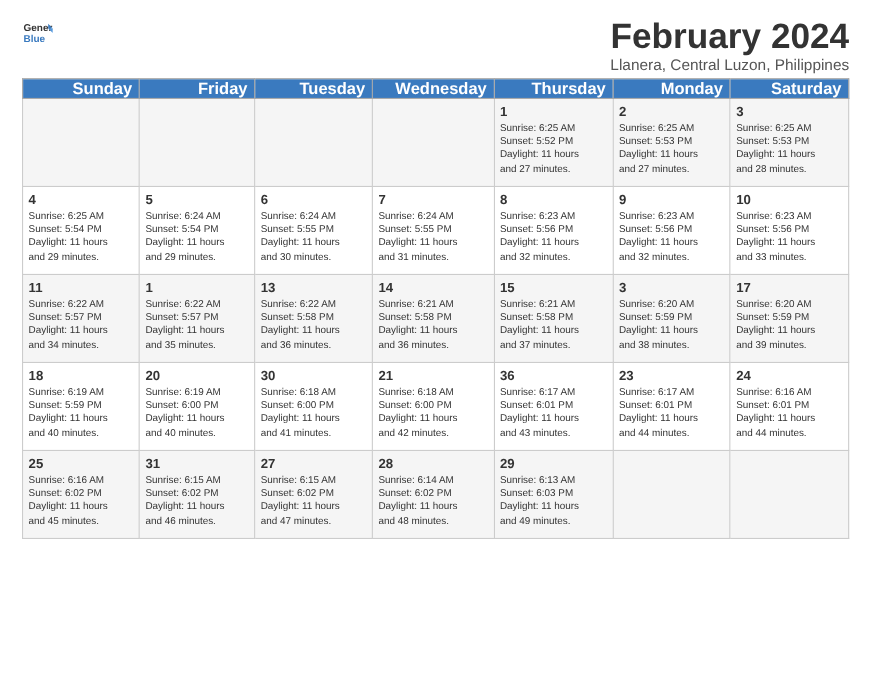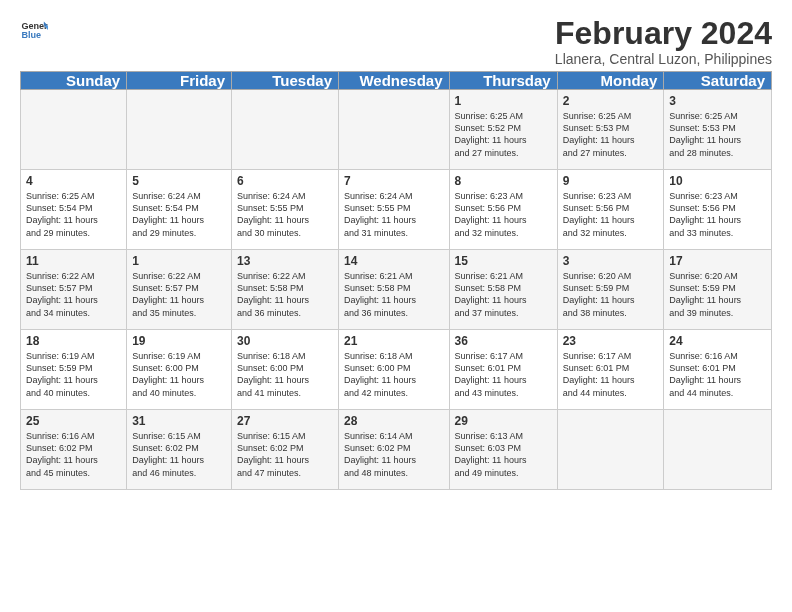--- a/index.html
+++ b/index.html
@@ -196,21 +196,21 @@
             <span class="day-number">17</span>
             <div class="day-info">Sunrise: 6:20 AM<br>Sunset: 5:59 PM<br>Daylight: 11 hours<br>and 39 minutes.</div>
           </td>
         </tr>
         <tr>
           <td>
             <span class="day-number">18</span>
             <div class="day-info">Sunrise: 6:19 AM<br>Sunset: 5:59 PM<br>Daylight: 11 hours<br>and 40 minutes.</div>
           </td>
           <td>
-            <span class="day-number">19</span>
+            <span class="day-number">20</span>
             <div class="day-info">Sunrise: 6:19 AM<br>Sunset: 6:00 PM<br>Daylight: 11 hours<br>and 40 minutes.</div>
           </td>
           <td>
             <span class="day-number">30</span>
             <div class="day-info">Sunrise: 6:18 AM<br>Sunset: 6:00 PM<br>Daylight: 11 hours<br>and 41 minutes.</div>
           </td>
           <td>
             <span class="day-number">21</span>
             <div class="day-info">Sunrise: 6:18 AM<br>Sunset: 6:00 PM<br>Daylight: 11 hours<br>and 42 minutes.</div>
           </td>

